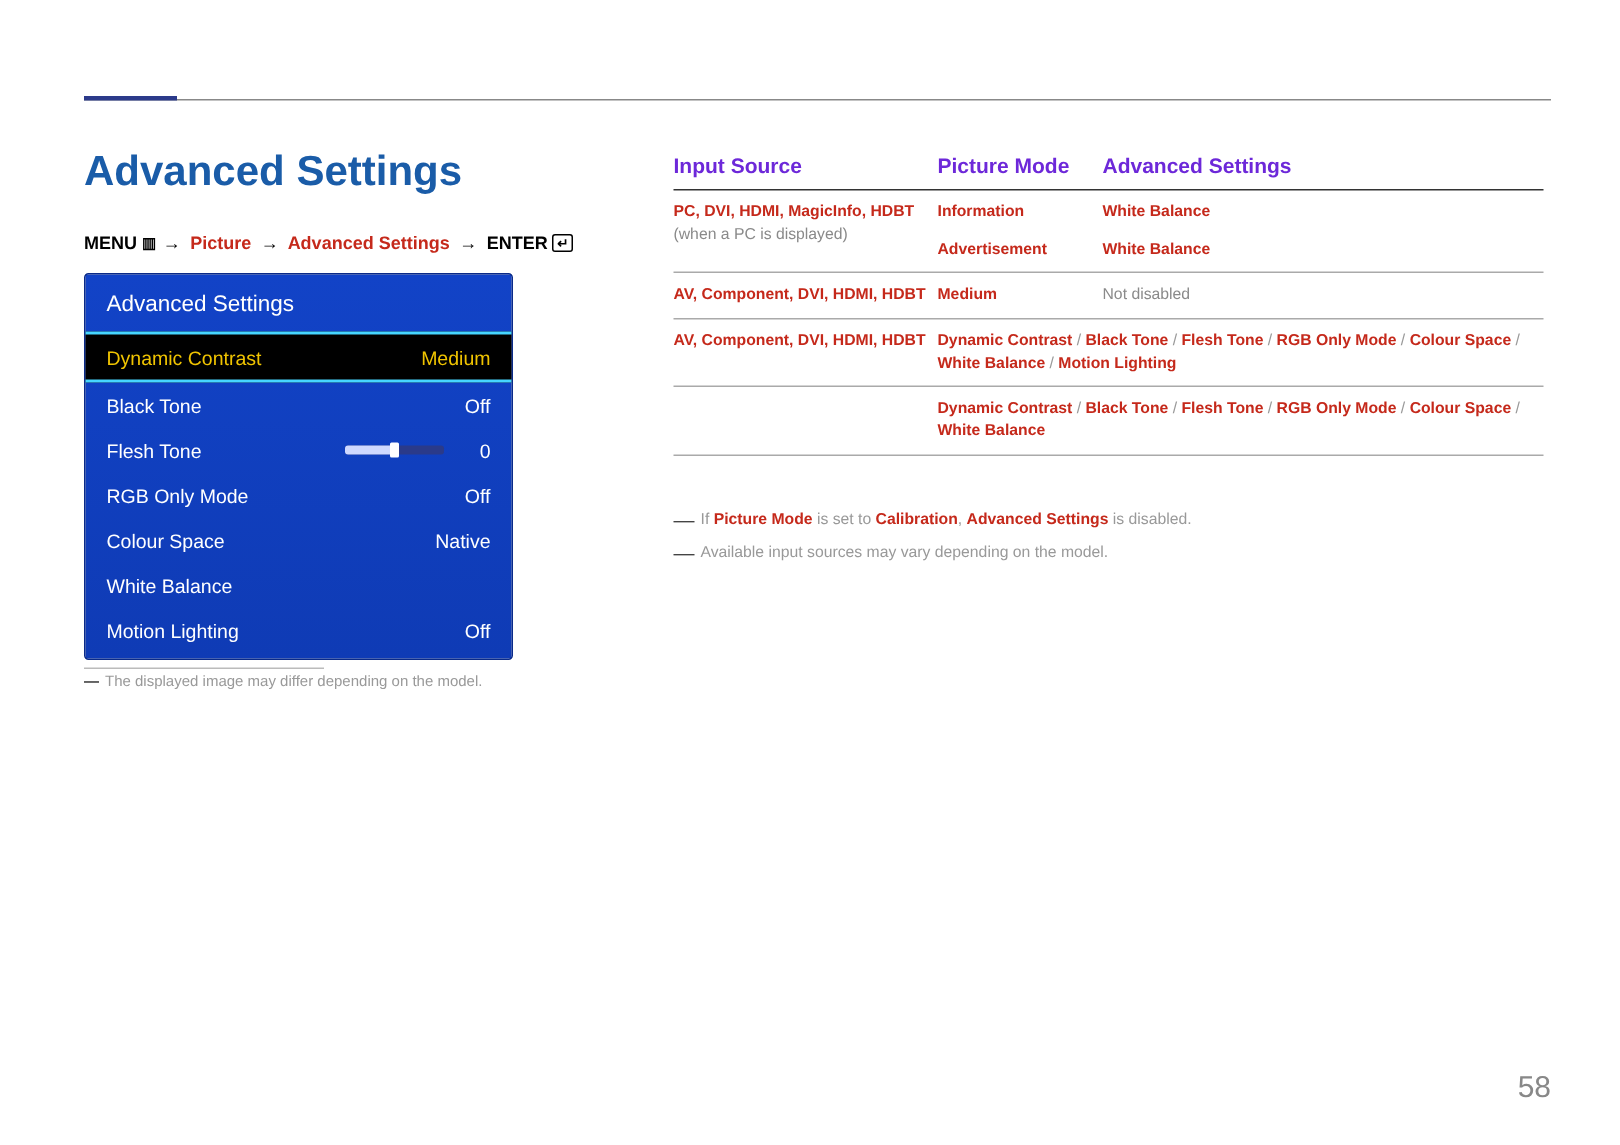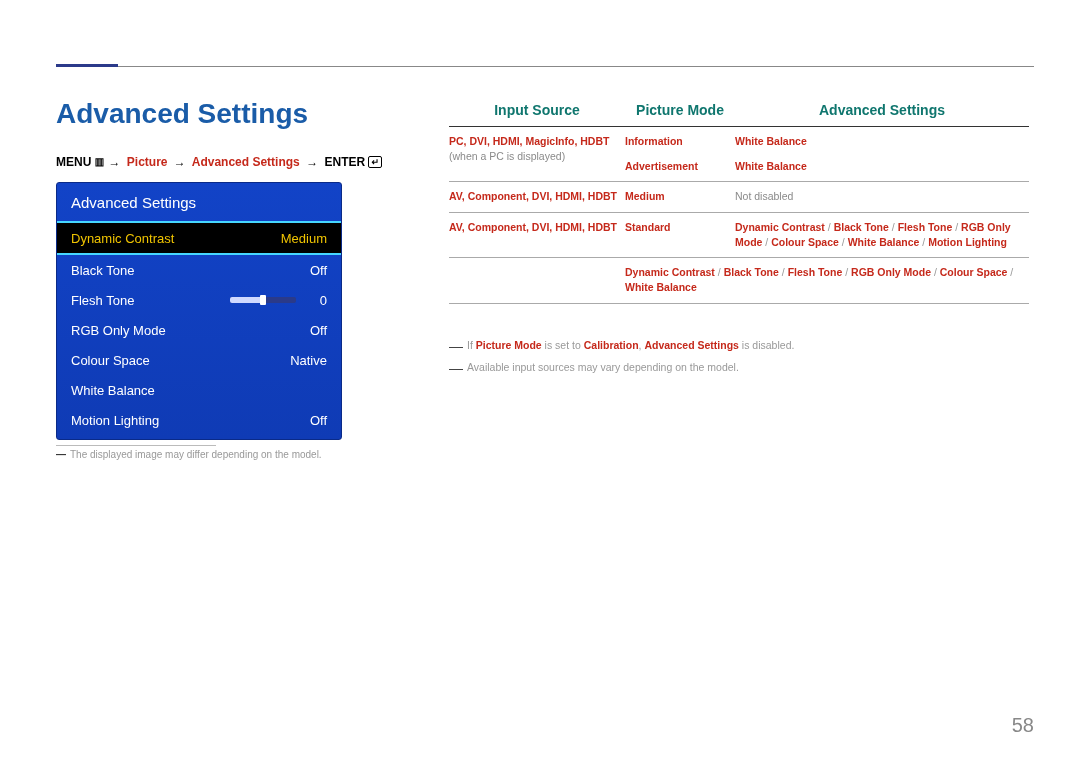--- a/index.html
+++ b/index.html
@@ -134,21 +134,21 @@
     position: absolute;
     top: 102px;
     left: 449px;
     width: 580px;
   }
   .thead {
     display: flex;
     border-bottom: 1.5px solid #333;
     padding-bottom: 8px;
   }
-  .th { font-size: 14px; font-weight: bold; color: #0f766e; text-align: center; }
+  .th { font-size: 14px; font-weight: bold; color: #6d28d9; }
   .col1 { width: 176px; }
   .col2 { width: 110px; }
   .col3 { flex: 1; }
   .trow {
     display: flex;
     border-bottom: 0.5px solid #aaa;
     padding: 7px 0;
     font-size: 10.5px;
     line-height: 1.45;
   }
@@ -261,21 +261,20 @@
   </div>
 
   <div class="trow">
     <div class="col1 red">AV, Component, DVI, HDMI, HDBT</div>
     <div class="col2 red">Medium</div>
     <div class="col3 grey">Not disabled</div>
   </div>
 
   <div class="trow">
     <div class="col1 red">AV, Component, DVI, HDMI, HDBT</div>
-    <div class="col2 red">Standard</div>
     <div class="col3">
       <span class="red">Dynamic Contrast</span><span class="sep"> / </span><span class="red">Black Tone</span><span class="sep"> / </span><span class="red">Flesh Tone</span><span class="sep"> / </span><span class="red">RGB Only Mode</span><span class="sep"> / </span><span class="red">Colour Space</span><span class="sep"> / </span><span class="red">White Balance</span><span class="sep"> / </span><span class="red">Motion Lighting</span>
     </div>
   </div>
 
   <div class="trow">
     <div class="col1"></div>
     <div class="col3">
       <span class="red">Dynamic Contrast</span><span class="sep"> / </span><span class="red">Black Tone</span><span class="sep"> / </span><span class="red">Flesh Tone</span><span class="sep"> / </span><span class="red">RGB Only Mode</span><span class="sep"> / </span><span class="red">Colour Space</span><span class="sep"> / </span><span class="red">White Balance</span>
     </div>

